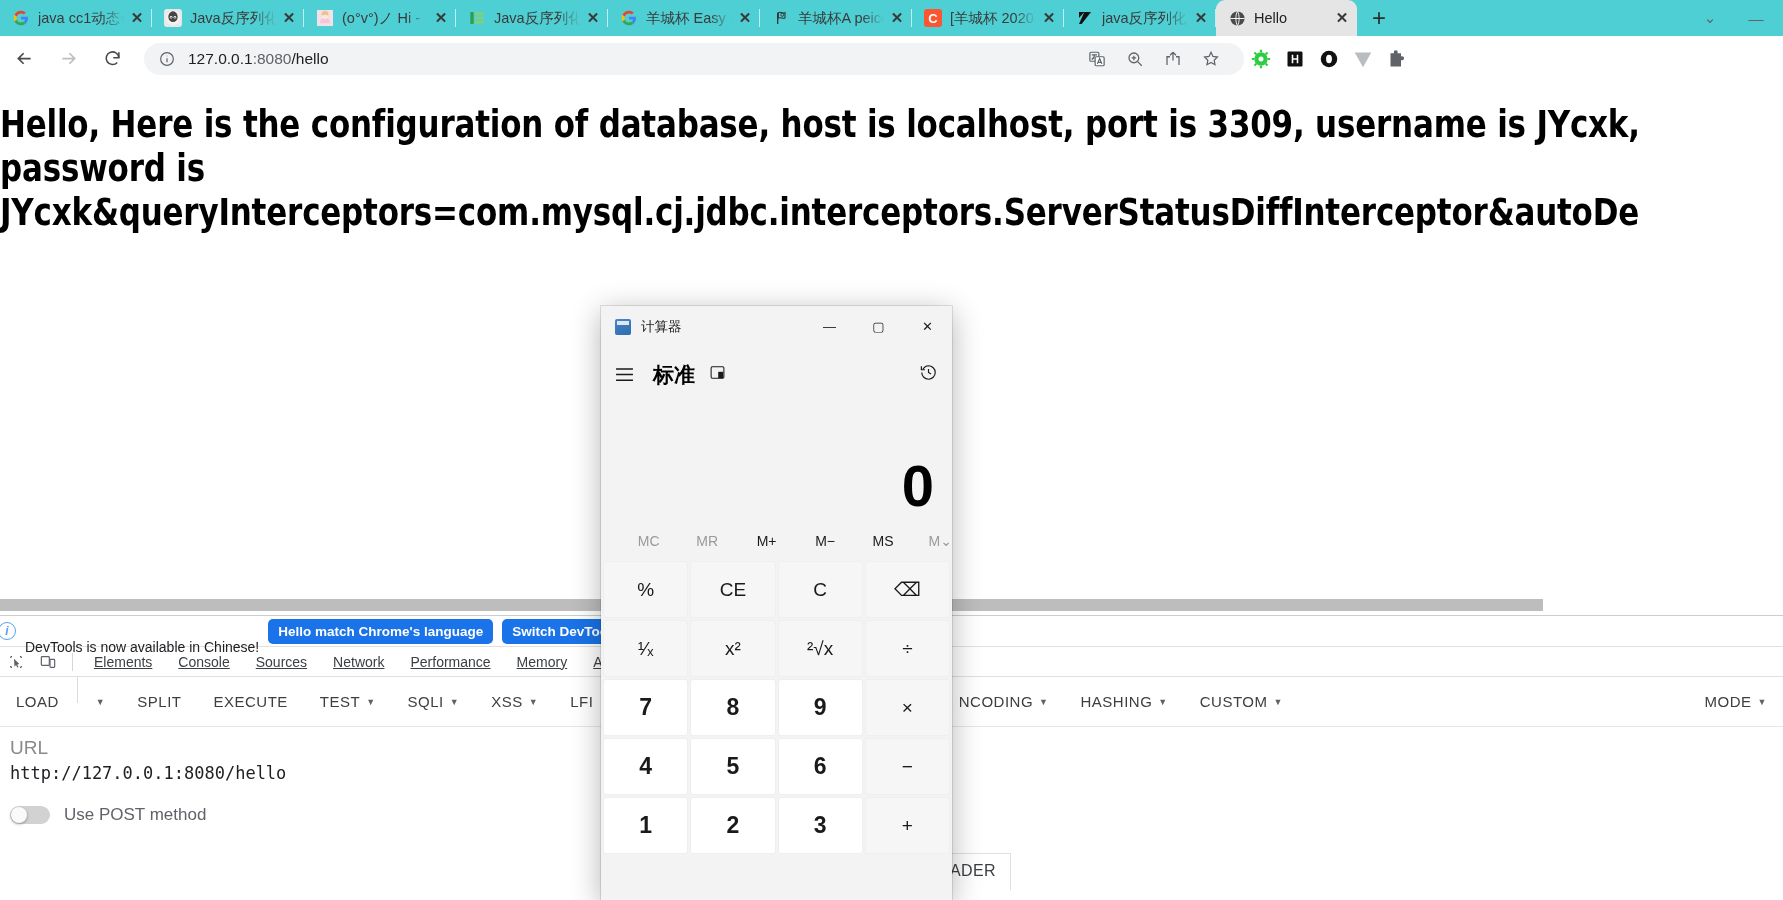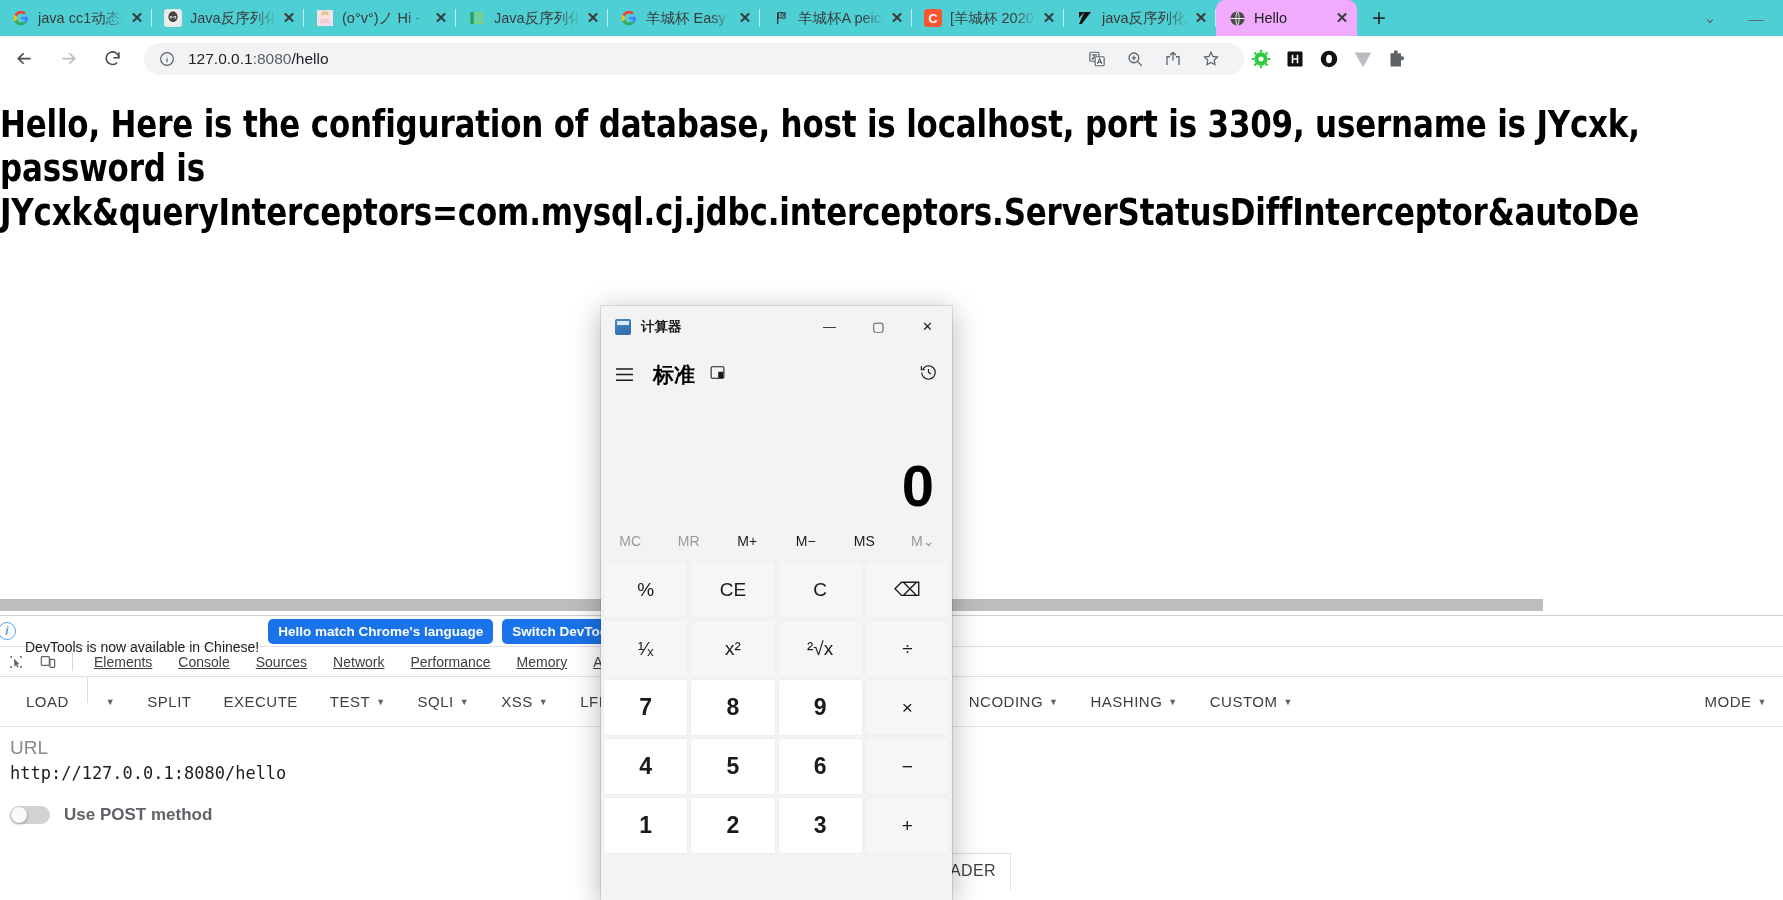--- a/index.html
+++ b/index.html
@@ -46,21 +46,21 @@
     width: 22px; height: 22px; flex: none;
     display: flex; align-items: center; justify-content: center;
     font-size: 15px; color: #3a3a3a; font-weight: 700;
     margin-left: 2px;
   }
   .tab .tab-sep {
     position: absolute; right: 0; top: 9px;
     width: 1px; height: 18px; background: rgba(255,255,255,.65);
   }
   .tab.active {
-    background: #f0abfc;
+    background: #e5e5e5;
     border-radius: 9px 9px 0 0;
     color: #202124;
   }
   .tab.active .tab-title { -webkit-mask-image: none; mask-image: none; }
 
   .newtab {
     width: 44px; height: 36px; flex: none;
     display: flex; align-items: center; justify-content: center;
     font-size: 24px; color: #2d2d2d; font-weight: 300;
   }
@@ -172,21 +172,20 @@
   }
   .dt-tabs .vsep { width: 1px; height: 18px; background: #d6d6d6; margin: 0 8px; }
   .dt-tabs .dtab {
     padding: 0 13px; font-size: 14px; color: #3c4043; white-space: nowrap;
   }
 
   .hackbar { background: #fff; }
   .hb-row {
     height: 50px; display: flex; 
     border-bottom: 1px solid #e6e6e6;
-    padding-left: 10px;
   }
   .hb-item {
     display: flex; align-items: center; gap: 6px;
     padding: 0 16px; font-size: 15px; letter-spacing: .5px;
     color: #3c4043; white-space: nowrap;
   }
   .hb-item .caret { font-size: 9px; color: #5f6368; }
   .hb-sep { width: 1px; height: 26px; background: #dcdcdc; margin: 0 2px; }
   .hb-spacer { flex: 1 1 auto; }
 
@@ -194,21 +193,20 @@
     padding: 10px 0 0 10px; font-size: 19px; color: #8a8a8a;
   }
   .hb-url-value {
     padding: 4px 16px 0 10px;
     font-family: "DejaVu Sans Mono", "Liberation Mono", monospace;
     font-size: 17px; color: #202124;
   }
   .hb-toggle-row {
     display: flex; align-items: center; gap: 14px;
     padding: 22px 0 0 10px;
-    font-weight: bold;
   }
   .hb-switch {
     width: 40px; height: 18px; border-radius: 9px;
     background: #d2d2d2; position: relative; flex: none;
   }
   .hb-switch::after {
     content: ""; position: absolute; left: 1px; top: 1px;
     width: 16px; height: 16px; border-radius: 50%;
     background: #fafafa; box-shadow: 0 1px 3px rgba(0,0,0,.35);
   }
@@ -235,21 +233,21 @@
   }
   .calc-title .cicon {
     width: 16px; height: 16px; margin: 0 10px 0 14px;
     background: linear-gradient(160deg,#4a86c8,#2e6cae);
     border-radius: 2px; flex: none; position: relative;
   }
   .calc-title .cicon::after {
     content: ""; position: absolute; left: 2px; top: 2px; right: 2px; height: 4px;
     background: #dbe9f7;
   }
-  .calc-title .ctext { font-size: 13.5px; color: #1a1a1a; font-weight: bold; }
+  .calc-title .ctext { font-size: 13.5px; color: #1a1a1a; }
   .calc-title .cbtns { margin-left: auto; display: flex; height: 41px; }
   .calc-title .cbtn {
     width: 49px; height: 41px;
     display: flex; align-items: center; justify-content: center;
     color: #1a1a1a; font-size: 13px;
   }
   .calc-mode {
     height: 56px; display: flex; align-items: center; padding: 0 14px;
   }
   .calc-mode .hamb { font-size: 21px; color: #1a1a1a; width: 34px; }
@@ -261,21 +259,21 @@
     height: 118px;
     display: flex; align-items: flex-end; justify-content: flex-end;
     padding: 0 18px 6px 0;
   }
   .calc-display .val { font-size: 58px; font-weight: 600; color: #000; line-height: 1; }
 
   .mem-row {
     height: 40px; display: flex; align-items: center;
   }
   .mem-row .mbtn {
-    flex: 1 1 0; text-align: center; font-size: 14px; color: #9a9a9a;
+    flex: 1 1 0; text-align: right; font-size: 14px; color: #9a9a9a;
   }
   .mem-row .mbtn.on { color: #1a1a1a; }
 
   .calc-pad {
     display: grid;
     grid-template-columns: repeat(4, 1fr);
     gap: 2px;
     padding: 0 2px 2px 2px;
   }
   .key {

